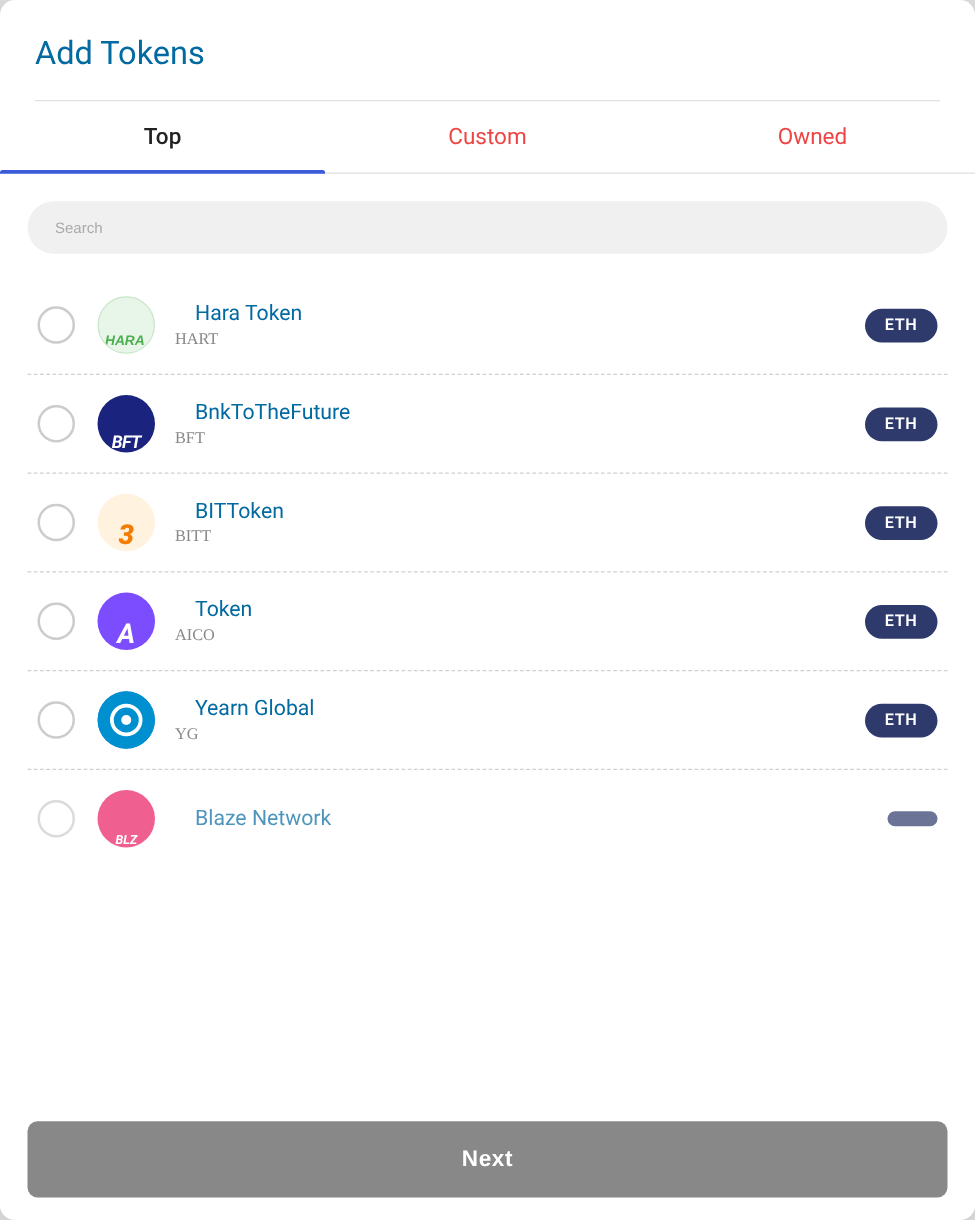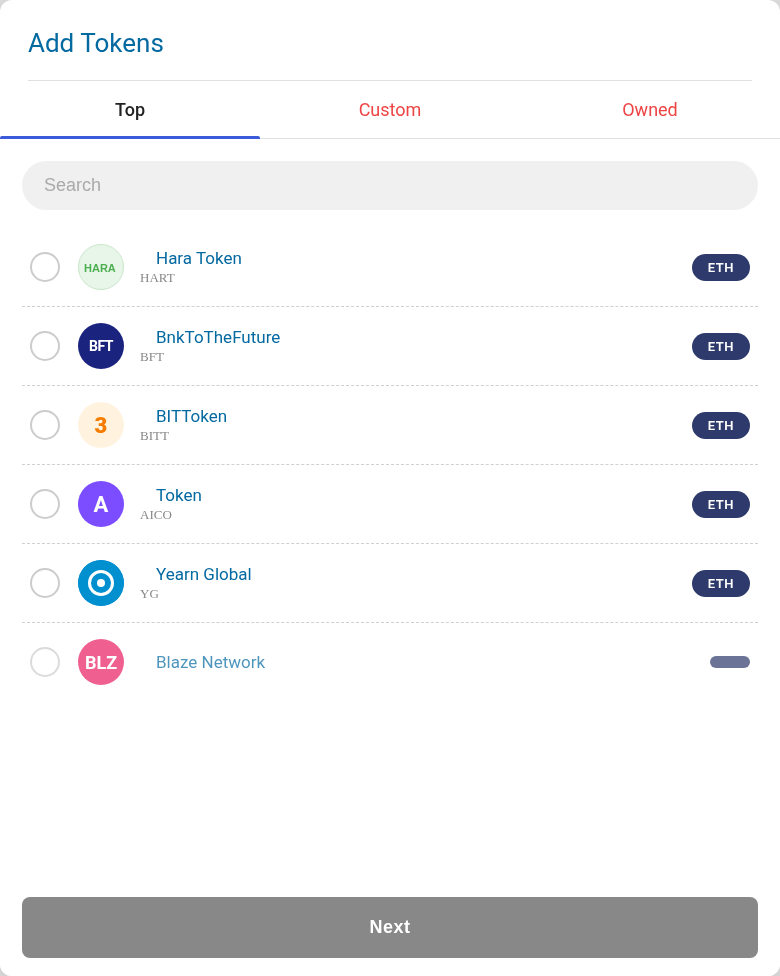--- a/index.html
+++ b/index.html
@@ -86,21 +86,21 @@
     .search-container {
       margin-bottom: 18px;
     }
 
     .search-input {
       width: 100%;
       padding: 14px 22px;
       border-radius: 30px;
       border: none;
       background: #f0f0f0;
-      font-size: 18px;
+      font-size: 12px;
       color: #0c4a6e;
       outline: none;
     }
 
     .search-input::placeholder {
       color: #aaa;
     }
 
     .token-list {
       list-style: none;
@@ -128,25 +128,26 @@
       flex-shrink: 0;
     }
 
     .token-icon {
       width: 46px;
       height: 46px;
       border-radius: 50%;
       margin-right: 16px;
       flex-shrink: 0;
       display: flex;
-      align-items: center;
+      align-items: flex-end;
       justify-content: center;
       font-size: 18px;
       font-weight: 700;
       overflow: hidden;
+      font-style: italic;
     }
 
     .token-info {
       flex: 1;
     }
 
     .token-name {
       font-size: 17px;
       font-weight: 400;
       color: #0369a1;
@@ -375,21 +376,21 @@
         </div>
         <div class="token-info">
           <div class="token-name">Yearn Global</div>
           <div class="token-symbol">YG</div>
         </div>
         <div class="token-badge">ETH</div>
       </li>
 
       <li class="token-item partial-item" style="overflow:hidden; position:relative;">
         <div class="radio-btn"></div>
-        <div class="token-icon icon-blaze" style="background:#e91e63; color:#fff; font-size:18px; font-weight:700;">
+        <div class="token-icon icon-blaze" style="background:#e91e63; color:#fff; font-size:10px; font-weight:700;">
           BLZ
         </div>
         <div class="token-info">
           <div class="token-name">Blaze Network</div>
         </div>
         <div class="token-badge-partial"></div>
       </li>
 
     </ul>
   </div>

